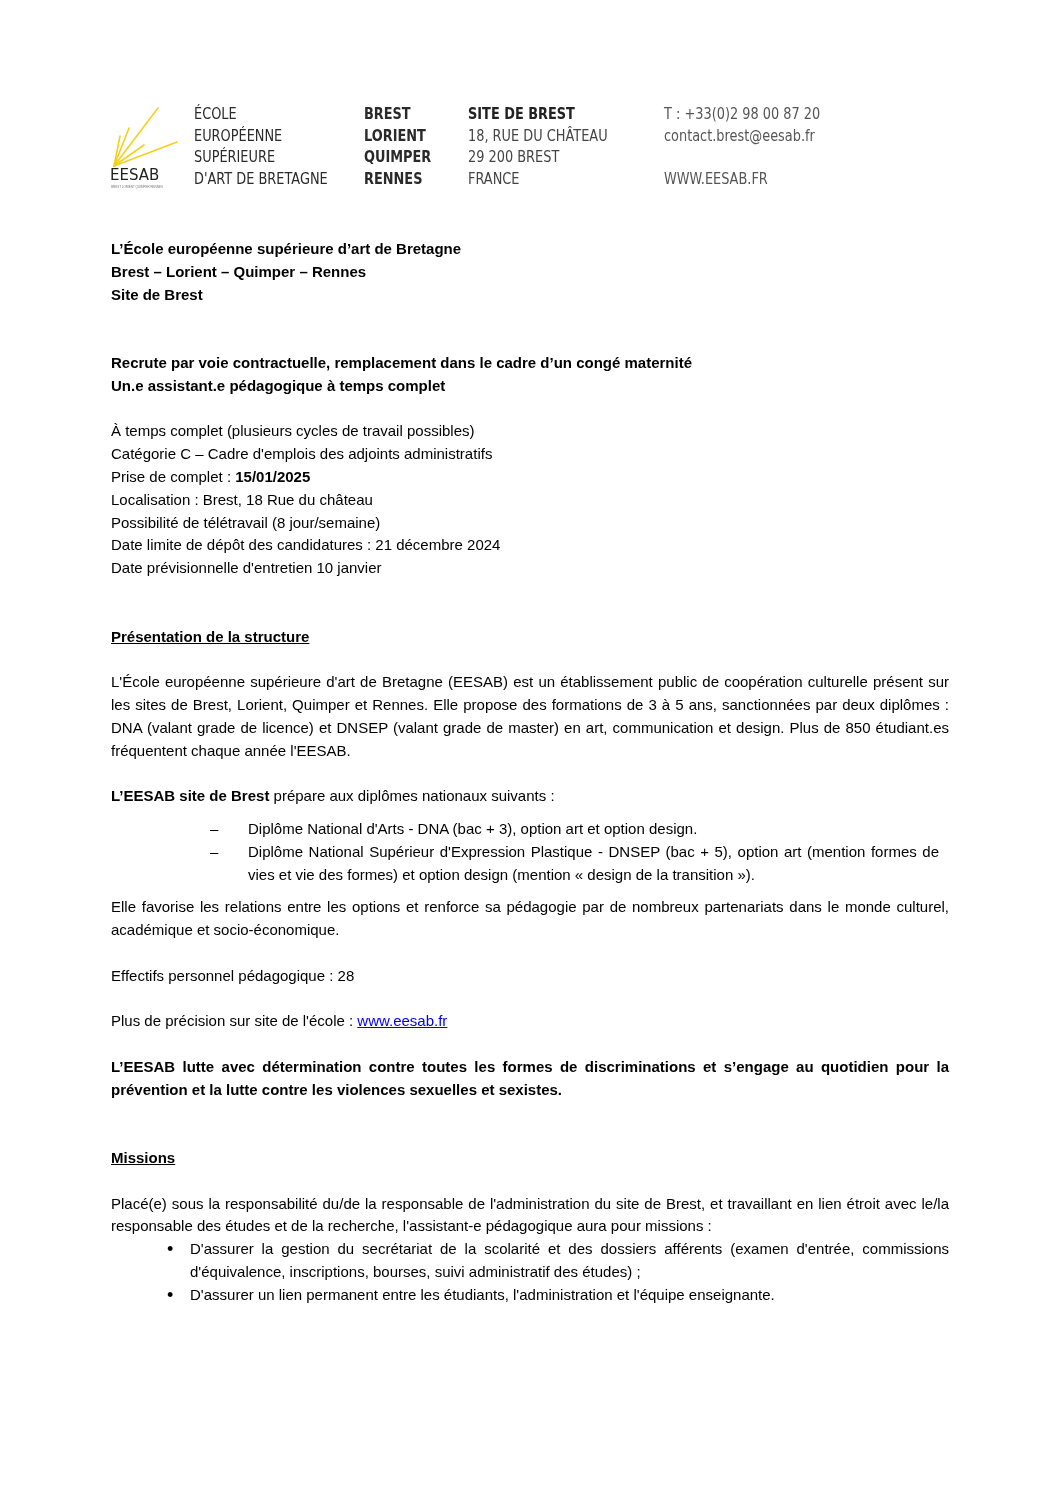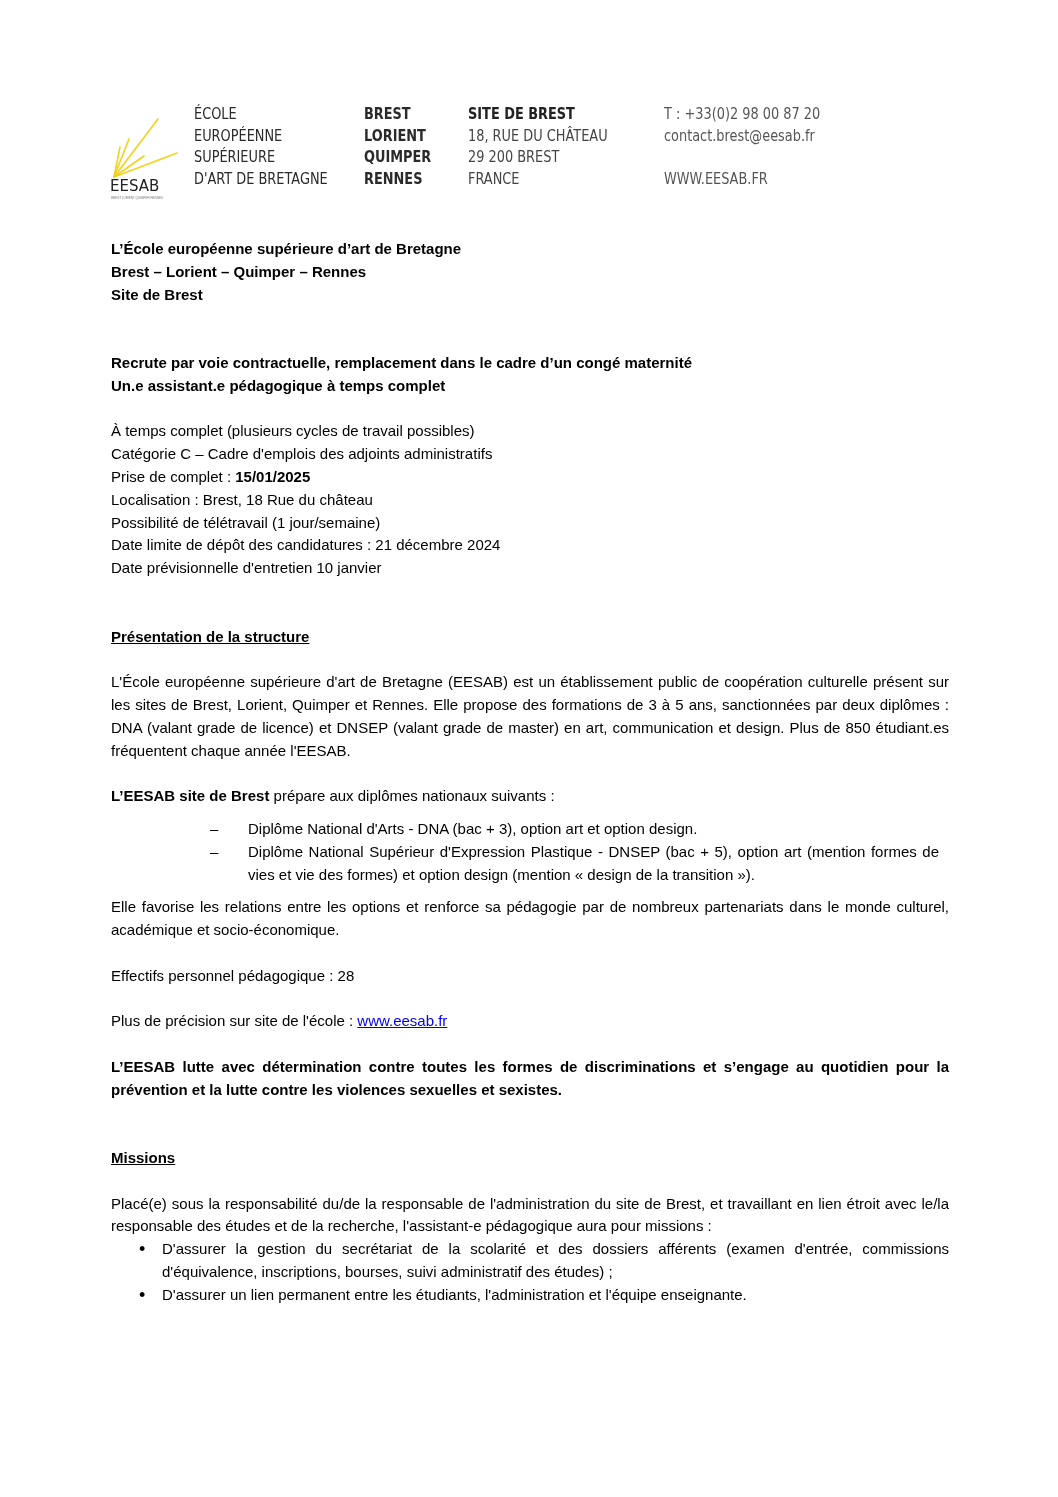--- a/index.html
+++ b/index.html
@@ -2,21 +2,21 @@
 <html><head>
 <meta charset="utf-8">
 <style>
   html, body { margin: 0; padding: 0; background: #ffffff; }
   body { width: 1058px; height: 1497px; position: relative; overflow: hidden;
          font-family: "Liberation Sans", sans-serif; color: #000; }
   .page { position: absolute; left: 0; top: 0; width: 1058px; height: 1497px; background: #fff; }
 
   
   .letterhead { position: absolute; left: 108px; top: 100px; width: 760px; height: 95px; }
-  .logo { position: absolute; left: 0; top: 11px; width: 70px; height: 92px; text-align: center; }
+  .logo { position: absolute; left: 0; top: 0; width: 70px; height: 92px; text-align: center; }
   .logo svg { position: absolute; left: 0; top: 0; }
   .logo-text { position: absolute; left: 2px; top: 66px; font-family: "DejaVu Sans", sans-serif;
                font-size: 15px; letter-spacing: 0px; color: #222; }
   .logo-sub { position: absolute; left: 3px; top: 85px; font-size: 3px; color: #777; white-space: nowrap; }
   .lh-col { position: absolute; top: 4px; font-family: "DejaVu Sans", sans-serif; font-size: 15px;
             line-height: 21.5px; color: #2a2a2a; white-space: nowrap; transform: scaleX(0.86); transform-origin: left top; }
   .lh-col div { height: 21.5px; }
   .col-school { left: 86px; }
   .col-cities { left: 256px; }
   .col-site { left: 360px; color: #444; }
@@ -28,21 +28,21 @@
   .content p { margin: 0; }
   .bold { font-weight: bold; }
   .gap-1 { height: 22.8px; }
   .gap-2 { height: 45.6px; }
   .just { text-align: justify; }
   .heading { font-weight: bold; text-decoration: underline; }
   .dash-list { list-style: none; margin: 10px; padding: 0 0 0 127px; }
   .dash-list li { position: relative; text-align: justify; }
   .dash-list li::before { content: "–"; position: absolute; left: -38px; }
   .bullet-list { list-style: none; margin: 0; padding: 0 0 0 51px; }
-  .bullet-list li { position: relative; text-align: justify; }
+  .bullet-list li { position: relative; text-align: justify; margin-left: 28px; }
   .bullet-list li::before { content: "•"; position: absolute; left: -23px; font-size: 18px; }
   a.link { color: #0000ee; text-decoration: underline; }
 </style>
 </head>
 <body>
 
 <div class="page">
 
   <div class="letterhead">
     <div class="logo">
@@ -98,21 +98,21 @@
 
     <p class="bold">Recrute par voie contractuelle, remplacement dans le cadre d’un congé maternité</p>
     <p class="bold">Un.e assistant.e pédagogique à temps complet</p>
 
     <div class="gap-1"></div>
 
     <p>À temps complet (plusieurs cycles de travail possibles)</p>
     <p>Catégorie C – Cadre d'emplois des adjoints administratifs</p>
     <p><span>Prise de complet : </span><span class="bold">15/01/2025</span></p>
     <p>Localisation : Brest, 18 Rue du château</p>
-    <p>Possibilité de télétravail (1 jour/semaine)</p>
+    <p>Possibilité de télétravail (8 jour/semaine)</p>
     <p>Date limite de dépôt des candidatures : 21 décembre 2024</p>
     <p>Date prévisionnelle d'entretien 10 janvier</p>
 
     <div class="gap-2"></div>
 
     <p class="heading">Présentation de la structure</p>
     <div class="gap-1"></div>
     <p class="just">L'École européenne supérieure d'art de Bretagne (EESAB) est un établissement public de coopération culturelle présent sur les sites de Brest, Lorient, Quimper et Rennes. Elle propose des formations de 3 à 5 ans, sanctionnées par deux diplômes : DNA (valant grade de licence) et DNSEP (valant grade de master) en art, communication et design. Plus de 850 étudiant.es fréquentent chaque année l'EESAB.</p>
     <div class="gap-1"></div>
     <p><span class="bold">L’EESAB site de Brest</span><span> prépare aux diplômes nationaux suivants :</span></p>

